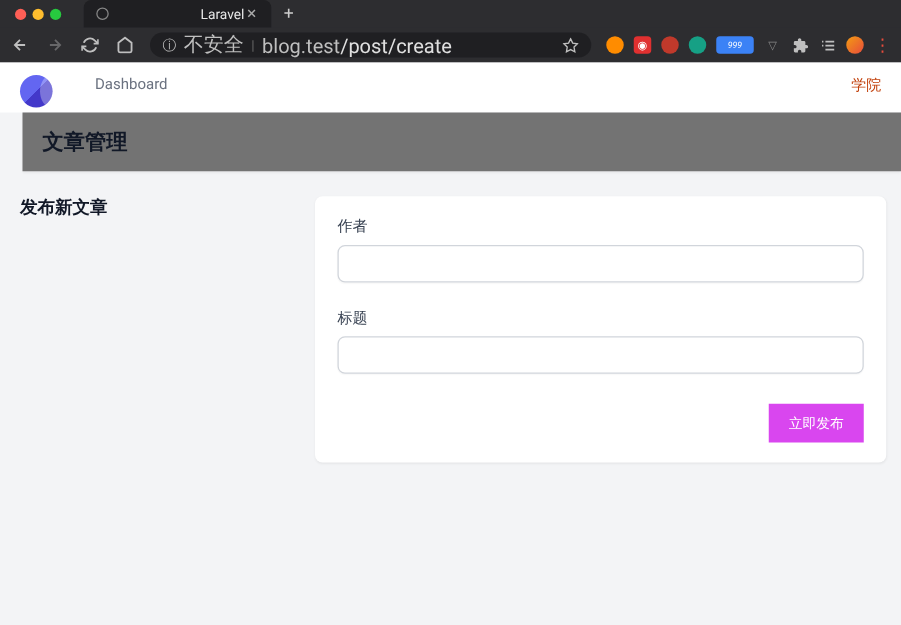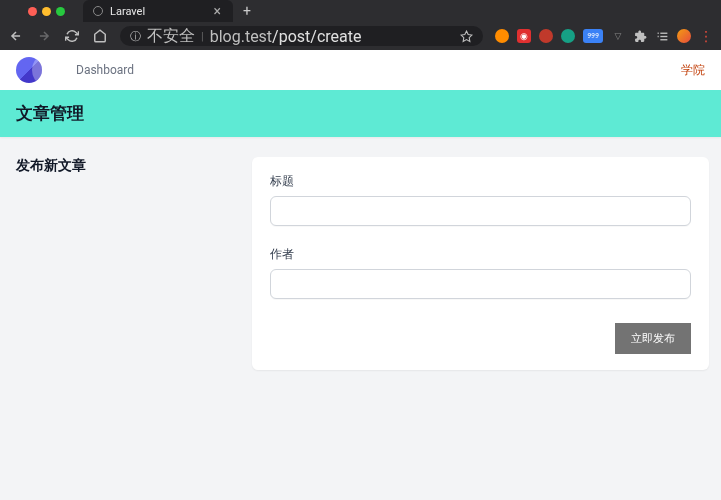--- a/index.html
+++ b/index.html
@@ -1,20 +1,20 @@
 <!DOCTYPE html>
 <html><head>
   <meta charset="utf-8">
   <style>
     * { margin: 0; padding: 0; box-sizing: border-box; }
     body { font-family: -apple-system, BlinkMacSystemFont, "Segoe UI", Roboto, sans-serif; background: #f3f4f6; width: 721px; height: 500px; overflow: hidden; }
 
     
     .browser-chrome { background: #2d2d30; }
-    .tab-bar { display: flex; align-items: center; height: 22px; padding-left: 22px; }
+    .tab-bar { display: flex; align-items: center; height: 22px; padding-left: 6px; text-align: right; }
     .traffic-lights { display: flex; gap: 5px; padding: 0 6px; }
     .traffic-light { width: 9px; height: 9px; border-radius: 50%; }
     .tl-red { background: #ff5f56; }
     .tl-yellow { background: #ffbd2e; }
     .tl-green { background: #27c93f; }
     .tab { display: flex; align-items: center; background: #1f1f22; height: 22px; padding: 0 10px; margin-left: 12px; border-radius: 6px 6px 0 0; min-width: 150px; }
     .tab-favicon { width: 10px; height: 10px; border: 1px solid #888; border-radius: 50%; margin-right: 7px; }
     .tab-title { color: #e8e8e8; font-size: 11px; flex: 1; }
     .tab-close { color: #aaa; font-size: 14px; line-height: 1; padding: 0 2px; }
     .new-tab { color: #ccc; font-size: 14px; padding: 0 10px; }
@@ -28,50 +28,50 @@
     .url-divider { color: #666; font-size: 11px; }
     .url-text { color: #e0e0e0; font-size: 16px; }
     .url-host { color: #bfbfbf; }
     .star-icon { color: #bfbfbf; margin-left: auto; }
     .ext-icons { display: flex; gap: 8px; align-items: center; }
     .ext-icon { width: 14px; height: 14px; border-radius: 50%; display: flex; align-items: center; justify-content: center; font-size: 9px; color: #fff; }
     .ext-orange { background: #ff8c00; }
     .ext-red { background: #e03030; border-radius: 3px; }
     .ext-darkred { background: #c0392b; }
     .ext-teal { background: #16a085; }
-    .ext-badge { background: #3b82f6; border-radius: 3px; width: 20px; font-size: 7px; padding: 1px; text-align: center; font-style: italic; }
+    .ext-badge { background: #3b82f6; border-radius: 3px; width: 30px; font-size: 7px; padding: 1px; text-align: center; font-style: italic; }
     .ext-gray { color: #888; background: transparent; }
     .ext-puzzle { color: #bfbfbf; }
     .ext-lines { color: #bfbfbf; }
     .avatar { width: 14px; height: 14px; border-radius: 50%; background: linear-gradient(135deg, #f39c12, #e74c3c); }
     .menu-dots { color: #e74c3c; font-size: 14px; }
 
     
     .app-body { background: #f3f4f6; height: calc(500px - 50px); overflow: auto; }
-    .app-header { background: #fff; display: flex; align-items: center; height: 40px; padding: 0 16px; }
+    .app-header { background: #fff; display: flex; height: 40px; padding: 10px 16px; }
     .logo { width: 26px; height: 26px; border-radius: 50%; background: linear-gradient(135deg, #6366f1 50%, #4338ca 50%); position: relative; overflow: hidden; }
     .logo::after { content: ''; position: absolute; width: 18px; height: 26px; background: #fff; border-radius: 50% 0 0 50%; right: -8px; top: 0; opacity: 0.3; }
     .nav-link { margin-left: 34px; color: #6b7280; font-size: 12px; }
     .header-right { margin-left: auto; color: #c2410c; font-size: 12px; }
 
-    .page-title-bar { background: #5eead4; padding: 12px 16px; box-shadow: 0 1px 2px rgba(0,0,0,0.05); }
+    .page-title-bar { background: #737373; padding: 12px 16px; box-shadow: 0 1px 2px rgba(0,0,0,0.05); margin-left: 18px; }
     .page-title { font-size: 17px; font-weight: 700; color: #111827; }
 
     .content { display: flex; padding: 20px 12px; gap: 12px; }
     .sidebar { width: 228px; padding-left: 4px; }
     .sidebar-title { font-size: 14px; font-weight: 700; color: #111827; margin-bottom: 22px; }
     .sidebar-desc { font-size: 12px; color: #4b5563; }
 
     .form-card { flex: 1; background: #fff; border-radius: 6px; padding: 16px 18px; box-shadow: 0 1px 2px rgba(0,0,0,0.06); display: flex; flex-direction: column; }
     .form-group { margin-bottom: 20px; }
     .form-label { display: block; font-size: 12px; color: #374151; margin-bottom: 6px; }
     .form-input { width: 100%; height: 30px; border: 1px solid #d1d5db; border-radius: 6px; padding: 0 10px; font-size: 12px; box-shadow: 0 1px 1px rgba(0,0,0,0.03); }
     .form-textarea { width: 100%; height: 92px; border: 1px solid #d1d5db; border-radius: 6px; padding: 8px 10px; font-size: 12px; resize: vertical; font-family: inherit; box-shadow: 0 1px 1px rgba(0,0,0,0.03); }
     .form-actions { display: flex; justify-content: flex-end; margin-top: 4px; }
-    .submit-btn { background: #737373; color: #fff; border: none; border-radius: 0; padding: 8px 16px; font-size: 11px; cursor: pointer; }
+    .submit-btn { background: #d946ef; color: #fff; border: none; border-radius: 0; padding: 8px 16px; font-size: 11px; cursor: pointer; }
 
     svg { display: block; }
   </style>
 </head>
 <body>
 
 <div class="browser-chrome">
   <div class="tab-bar">
     <div class="traffic-lights">
       <div class="traffic-light tl-red"></div>
@@ -157,25 +157,25 @@
     <h1 class="page-title">文章管理</h1>
   </div>
 
   <div class="content">
     <div class="sidebar">
       <div class="sidebar-title">发布新文章</div>
     </div>
 
     <div class="form-card">
       <div class="form-group">
-        <label class="form-label">标题</label>
+        <label class="form-label">作者</label>
         <input type="text" class="form-input" style="">
       </div>
       <div class="form-group">
-        <label class="form-label">作者</label>
+        <label class="form-label">标题</label>
         <input type="text" class="form-input" style="">
       </div>
       <div class="form-actions">
         <button class="submit-btn">立即发布</button>
       </div>
     </div>
   </div>
 </div>
 
 </body></html>

